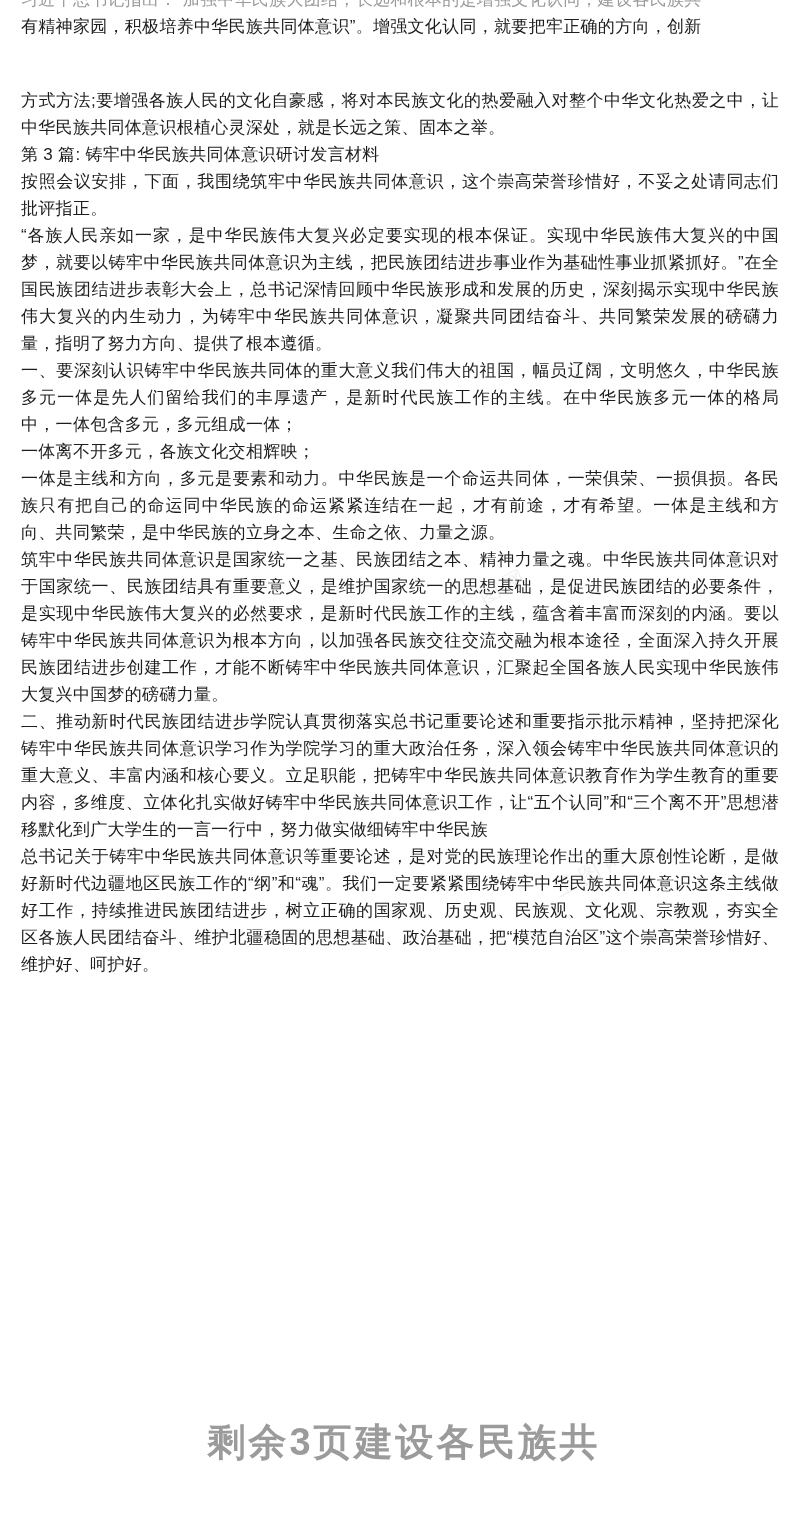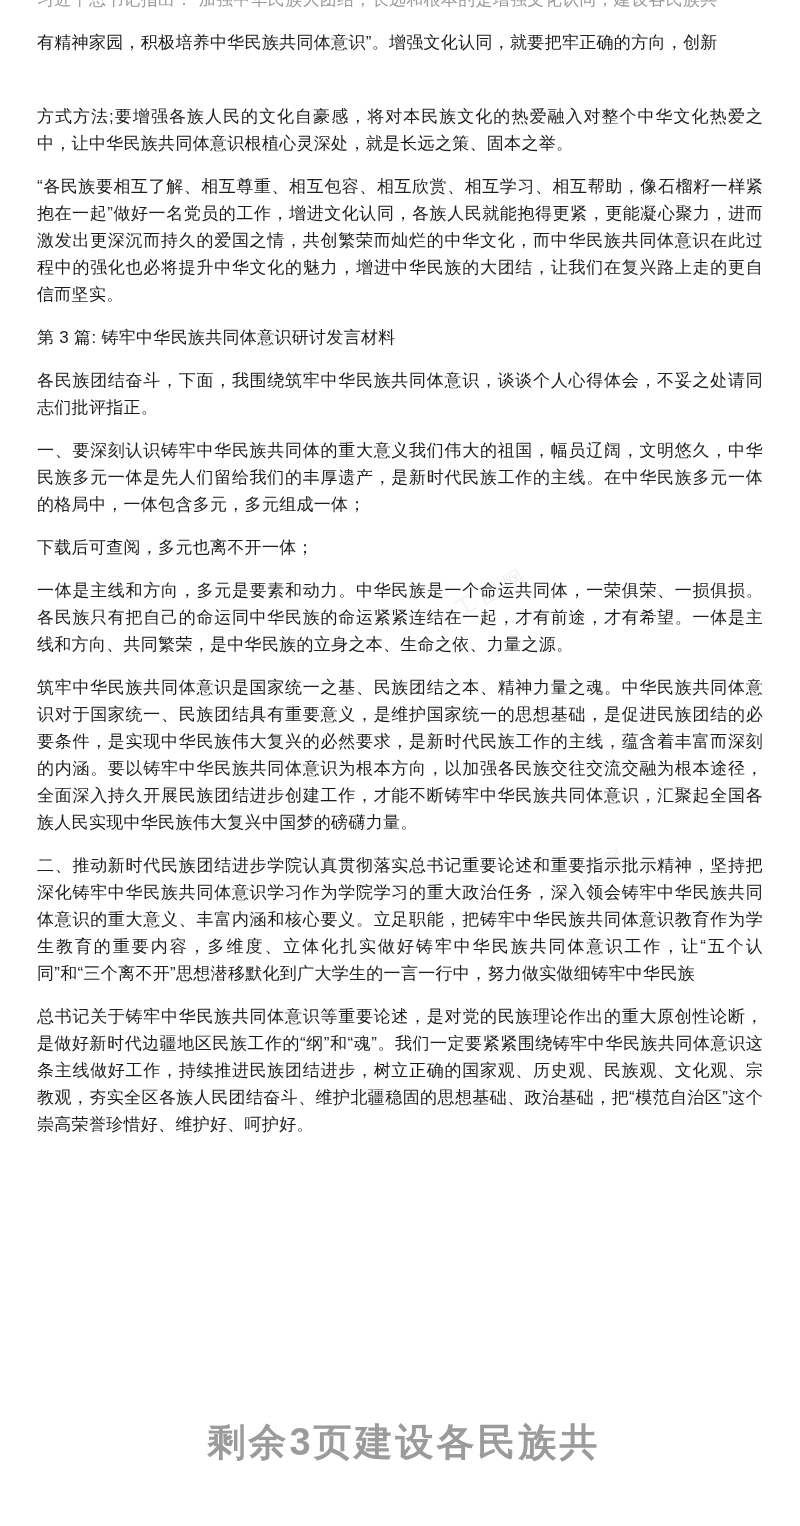--- a/index.html
+++ b/index.html
@@ -17,21 +17,21 @@
   .content {
     padding: 0 21px;
     font-size: 17px;
     line-height: 27px;
     color: #1d1d1d;
     text-align: justify;
     text-justify: inter-character;
     letter-spacing: 0.3px;
   }
 
-  .content p { margin: 16px; }
+  .content p { margin: 0; }
 
   p.clipped-top {
     margin-top: -14px;       
     color: #9a9a9a;          
   }
 
   p.gap-before { margin-top: 47px; }
 
   p.heading { font-weight: 400; }
 
@@ -67,25 +67,25 @@
 
 <div class="page">
 
   <div class="watermark wm1">工图网</div>
   <div class="watermark wm2">工图网</div>
 
   <div class="content">
     <p class="clipped-top">习近平总书记指出：“加强中华民族大团结，长远和根本的是增强文化认同，建设各民族共</p>
     <p>有精神家园，积极培养中华民族共同体意识”。增强文化认同，就要把牢正确的方向，创新</p>
     <p class="gap-before">方式方法;要增强各族人民的文化自豪感，将对本民族文化的热爱融入对整个中华文化热爱之中，让中华民族共同体意识根植心灵深处，就是长远之策、固本之举。</p>
-    <p>“各民族要相互了解、相互尊重、相互包容、相互欣赏、相互学习、相互帮助，像石榴籽一样紧抱在一起”做好一名党员的工作，增进文化认同，各族人民就能抱得更紧，更能凝心聚力，进而激发出更深沉而持久的爱国之情，共创繁荣而灿烂的中华文化，而中华民族共同体意识在此过程中的强化也必将提升中华文化的魅力，增进中华民族的大团结，让我们在复兴路上走的更自信而坚实。</p>
     <p class="heading">第 3 篇: 铸牢中华民族共同体意识研讨发言材料</p>
-    <p>各民族团结奋斗，下面，我围绕筑牢中华民族共同体意识，谈谈个人心得体会，不妥之处请同志们批评指正。</p>
+    <p>按照会议安排，下面，我围绕筑牢中华民族共同体意识，这个崇高荣誉珍惜好，不妥之处请同志们批评指正。</p>
+    <p>“各族人民亲如一家，是中华民族伟大复兴必定要实现的根本保证。实现中华民族伟大复兴的中国梦，就要以铸牢中华民族共同体意识为主线，把民族团结进步事业作为基础性事业抓紧抓好。”在全国民族团结进步表彰大会上，总书记深情回顾中华民族形成和发展的历史，深刻揭示实现中华民族伟大复兴的内生动力，为铸牢中华民族共同体意识，凝聚共同团结奋斗、共同繁荣发展的磅礴力量，指明了努力方向、提供了根本遵循。</p>
     <p>一、要深刻认识铸牢中华民族共同体的重大意义我们伟大的祖国，幅员辽阔，文明悠久，中华民族多元一体是先人们留给我们的丰厚遗产，是新时代民族工作的主线。在中华民族多元一体的格局中，一体包含多元，多元组成一体；</p>
-    <p>下载后可查阅，多元也离不开一体；</p>
+    <p>一体离不开多元，各族文化交相辉映；</p>
     <p>一体是主线和方向，多元是要素和动力。中华民族是一个命运共同体，一荣俱荣、一损俱损。各民族只有把自己的命运同中华民族的命运紧紧连结在一起，才有前途，才有希望。一体是主线和方向、共同繁荣，是中华民族的立身之本、生命之依、力量之源。</p>
     <p>筑牢中华民族共同体意识是国家统一之基、民族团结之本、精神力量之魂。中华民族共同体意识对于国家统一、民族团结具有重要意义，是维护国家统一的思想基础，是促进民族团结的必要条件，是实现中华民族伟大复兴的必然要求，是新时代民族工作的主线，蕴含着丰富而深刻的内涵。要以铸牢中华民族共同体意识为根本方向，以加强各民族交往交流交融为根本途径，全面深入持久开展民族团结进步创建工作，才能不断铸牢中华民族共同体意识，汇聚起全国各族人民实现中华民族伟大复兴中国梦的磅礴力量。</p>
     <p>二、推动新时代民族团结进步学院认真贯彻落实总书记重要论述和重要指示批示精神，坚持把深化铸牢中华民族共同体意识学习作为学院学习的重大政治任务，深入领会铸牢中华民族共同体意识的重大意义、丰富内涵和核心要义。立足职能，把铸牢中华民族共同体意识教育作为学生教育的重要内容，多维度、立体化扎实做好铸牢中华民族共同体意识工作，让“五个认同”和“三个离不开”思想潜移默化到广大学生的一言一行中，努力做实做细铸牢中华民族</p>
     <p>总书记关于铸牢中华民族共同体意识等重要论述，是对党的民族理论作出的重大原创性论断，是做好新时代边疆地区民族工作的“纲”和“魂”。我们一定要紧紧围绕铸牢中华民族共同体意识这条主线做好工作，持续推进民族团结进步，树立正确的国家观、历史观、民族观、文化观、宗教观，夯实全区各族人民团结奋斗、维护北疆稳固的思想基础、政治基础，把“模范自治区”这个崇高荣誉珍惜好、维护好、呵护好。</p>
   </div>
 
   <div class="footer">
     <span>剩余3页</span>
     <span>建设各民族共</span>
   </div>

